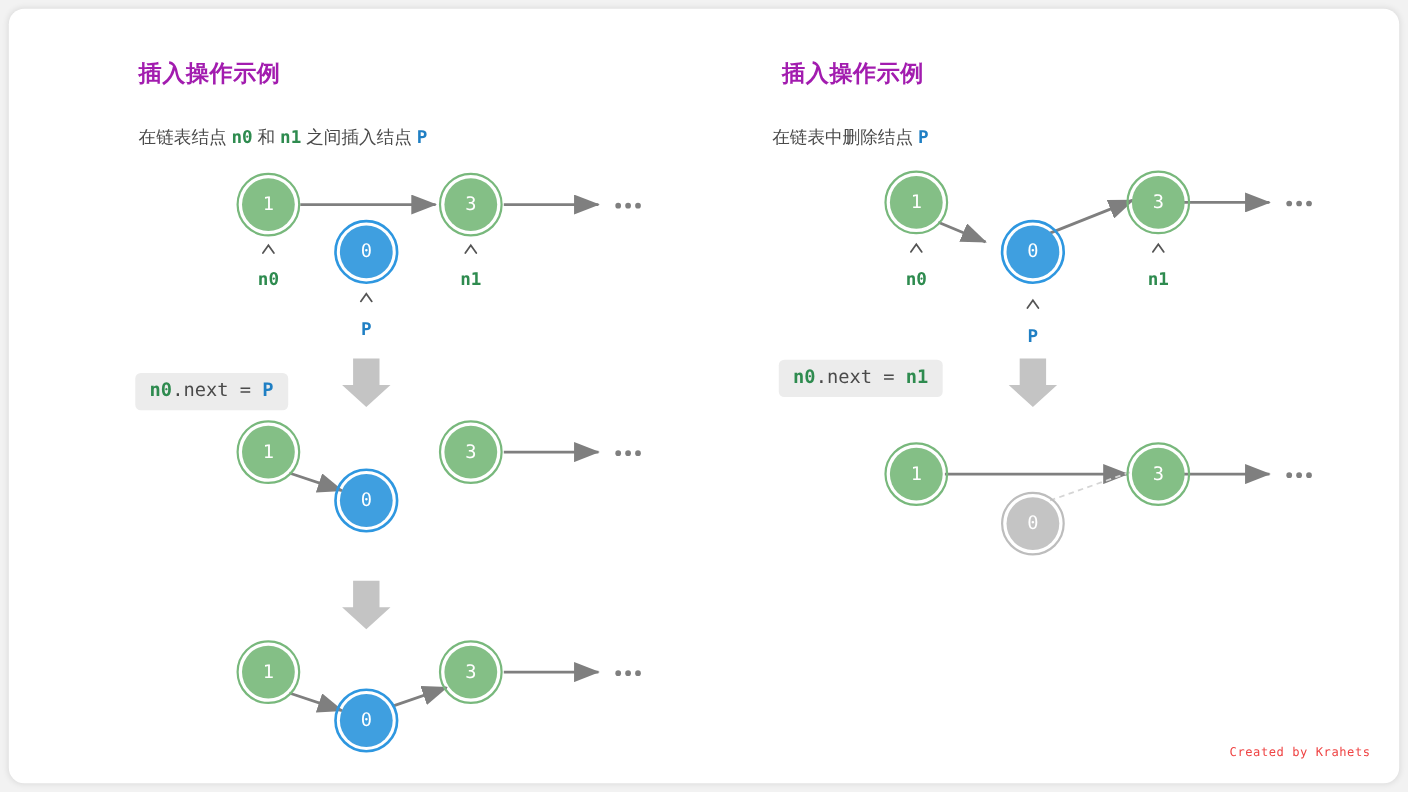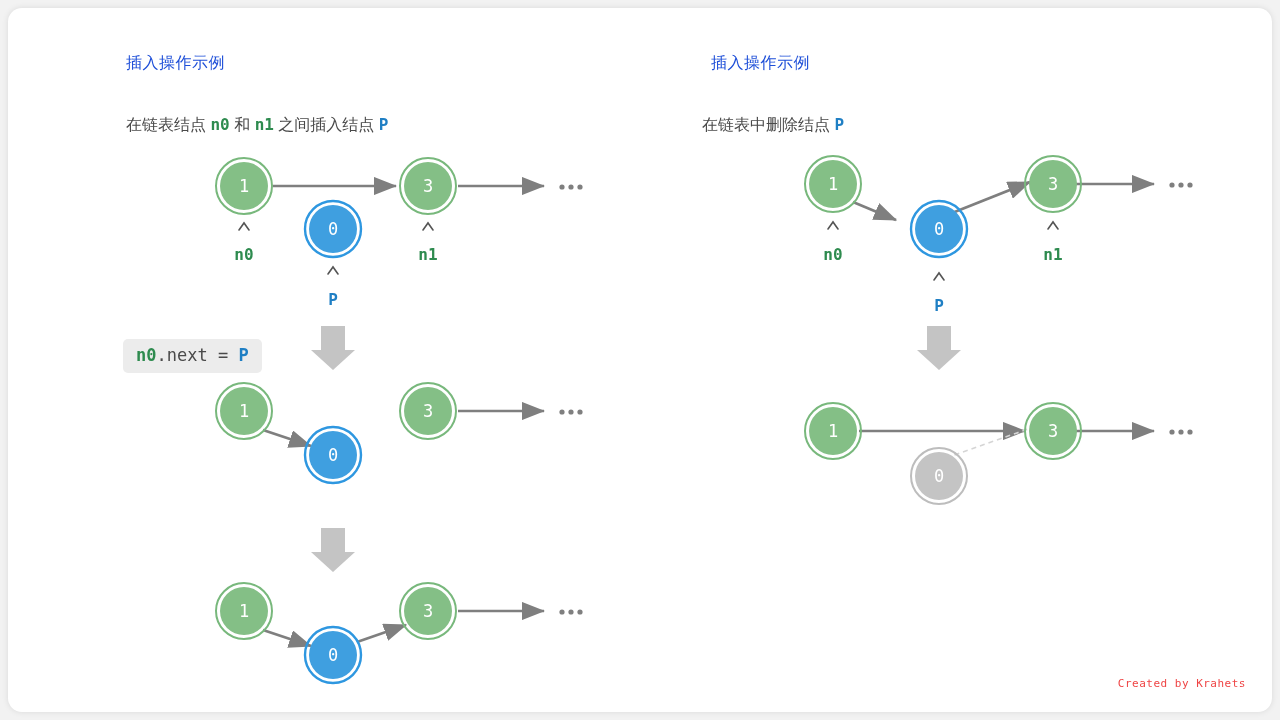--- a/index.html
+++ b/index.html
@@ -22,23 +22,23 @@
     border-radius: 14px;
     box-shadow: 0 0 6px rgba(0,0,0,0.10);
     overflow: hidden;
   }
   .panel { position: absolute; top: 0; height: 704px; }
   #panel-insert { left: 0px;  width: 600px; }
   #panel-delete { left: 585px; width: 620px; }
 
   .panel-title {
     position: absolute;
-    font-size: 16px;
-    font-weight: normal;
-    color: #1d4ed8;
+    font-size: 21px;
+    font-weight: bold;
+    color: #a21caf;
     letter-spacing: 0.5px;
     white-space: nowrap;
   }
   .panel-subtitle {
     position: absolute;
     font-size: 16px;
     color: #4a4a4a;
     white-space: nowrap;
     margin-top: 24px;
   }
@@ -214,20 +214,23 @@
 
     <div class="panel" id="panel-delete">
 
       <div class="panel-title" style="left:118px; top:45px;">插入操作示例</div>
 
       <div class="panel-subtitle" style="left:109px; top:83px;">
         <span>在链表中删除结点</span>
         <span class="mono tok-blue">P</span>
       </div>
 
+      <div class="code-box" style="left:115px; top:319px;">
+        <span class="tok-green" style="font-weight:bold">n0</span><span class="tok-plain">.next = </span><span class="tok-green" style="font-weight:bold">n1</span>
+      </div>
 
       <svg width="620" height="704">
 
         <line class="edge" x1="260" y1="194" x2="303" y2="212" marker-end="url(#ah)"></line>
         <line class="edge" x1="349" y1="209" x2="437" y2="174" marker-end="url(#ah)"></line>
         <line class="edge" x1="475" y1="176" x2="561" y2="176" marker-end="url(#ah)"></line>
         <g>
           <circle class="dot" cx="579" cy="177" r="2.6"></circle>
           <circle class="dot" cx="588" cy="177" r="2.6"></circle>
           <circle class="dot" cx="597" cy="177" r="2.6"></circle>

